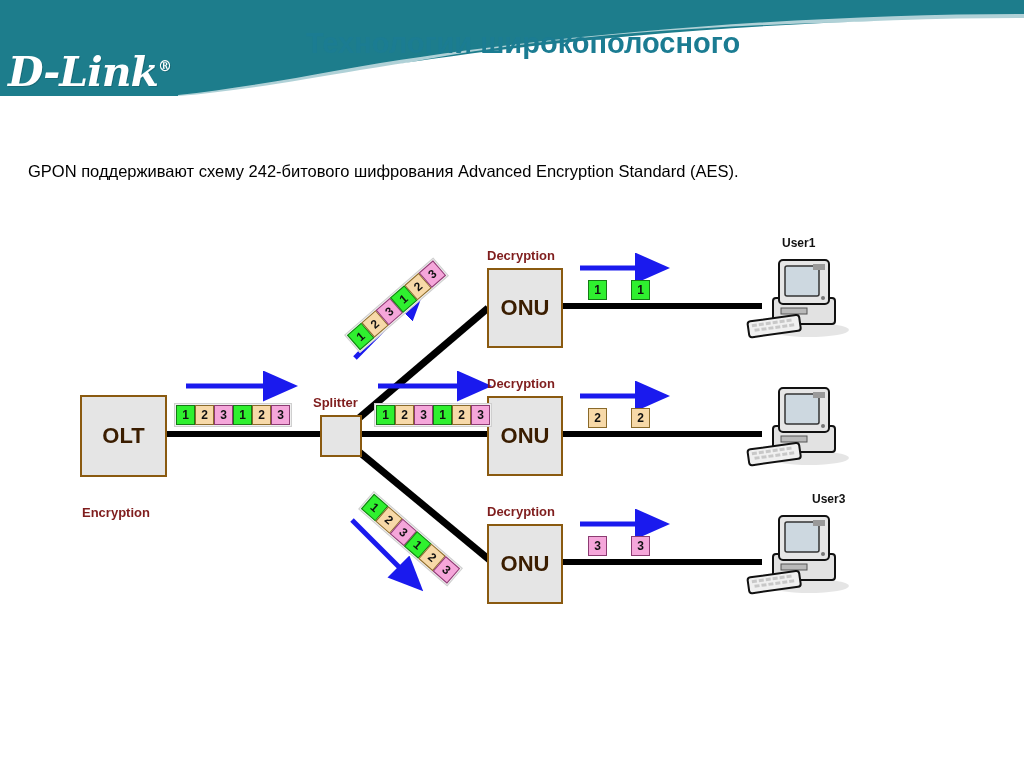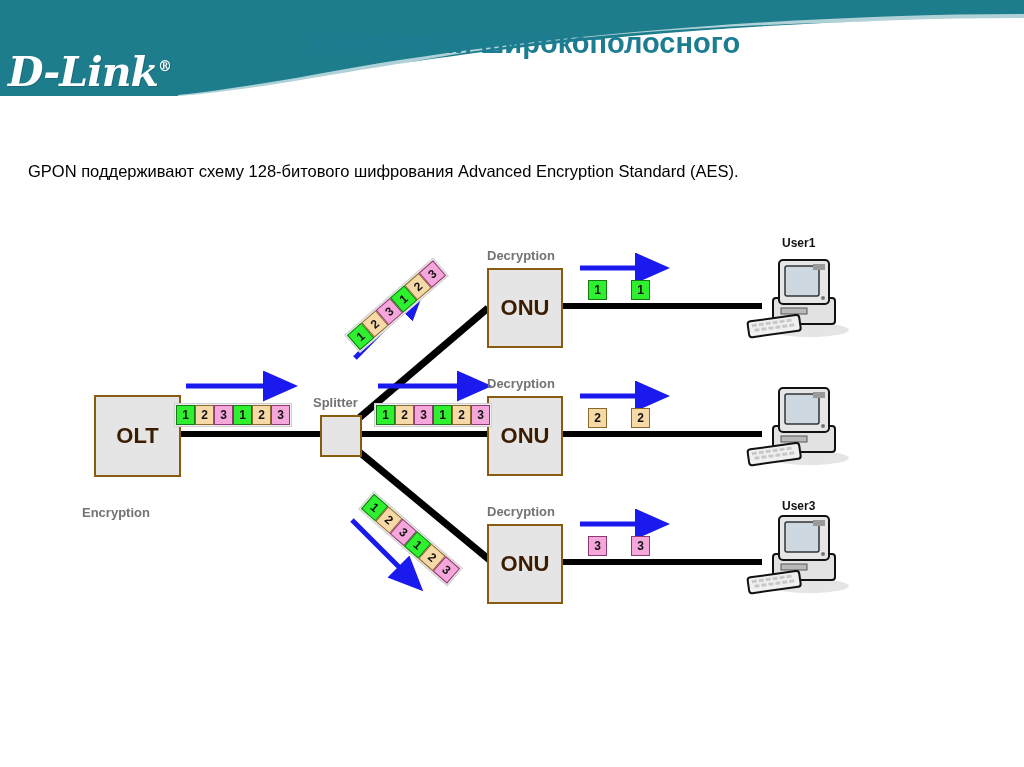--- a/index.html
+++ b/index.html
@@ -43,21 +43,21 @@
   .lead{
     position:absolute;left:28px;top:160px;width:960px;
     font-size:16.5px;color:#000;line-height:22px;
   }
 
   
   .diagram{position:absolute;left:0;top:210px;width:1024px;height:440px;}
   .diagram svg{position:absolute;left:0;top:0;}
 
   .boxlabel{
-    position:absolute;font-weight:bold;color:#737373;font-size:13px;white-space:nowrap;
+    position:absolute;font-weight:bold;color:#7f1d1d;font-size:13px;white-space:nowrap;
   }
   .blockbox{
     position:absolute;background:#e5e5e5;border:2px solid #8a5a10;
     display:flex;align-items:center;justify-content:center;
     font-weight:bold;color:#3a1d00;
   }
   .blockbox.olt{font-size:22px;}
   .blockbox.onu{font-size:22px;}
 
   
@@ -88,21 +88,21 @@
     <svg class="header-svg" width="1024" height="110" viewBox="0 0 1024 110">
       <path d="M0,0 L1024,0 L1024,18 C820,18 560,36 360,70 C290,82 230,92 178,96 L0,96 Z" fill="#1d7d8c"></path>
       <path d="M1024,14 C810,14 540,34 340,70 C280,81 226,90 178,95 L178,96 L205,96 C280,90 330,80 372,70 C570,26 830,20 1024,20 Z" fill="#ffffff" opacity="0.65"></path>
     </svg>
     <div class="logo"><span>D-Link</span><span class="reg">®</span></div>
     <div class="title">
       <div>Технологии широкополосного</div>
     </div>
   </div>
 
-  <div class="lead">GPON поддерживают схему 128-битового шифрования Advanced Encryption Standard (AES).</div>
+  <div class="lead">GPON поддерживают схему 242-битового шифрования Advanced Encryption Standard (AES).</div>
 
   <div class="diagram">
 
     <svg width="1024" height="440" viewBox="0 0 1024 440">
 
       <line x1="163" y1="224" x2="322" y2="224" stroke="#000" stroke-width="6"></line>
 
       <line x1="352" y1="214" x2="488" y2="98" stroke="#000" stroke-width="7"></line>
 
       <line x1="356" y1="224" x2="488" y2="224" stroke="#000" stroke-width="6"></line>
@@ -120,21 +120,21 @@
       </defs>
       <line x1="186" y1="176" x2="268" y2="176" stroke="#1a1aee" stroke-width="5" marker-end="url(#ah)"></line>
       <line x1="355" y1="148" x2="405" y2="97" stroke="#1a1aee" stroke-width="5" marker-end="url(#ah)"></line>
       <line x1="378" y1="176" x2="462" y2="176" stroke="#1a1aee" stroke-width="5" marker-end="url(#ah)"></line>
       <line x1="352" y1="310" x2="402" y2="360" stroke="#1a1aee" stroke-width="5" marker-end="url(#ah)"></line>
       <line x1="580" y1="58" x2="640" y2="58" stroke="#1a1aee" stroke-width="5" marker-end="url(#ah)"></line>
       <line x1="580" y1="186" x2="640" y2="186" stroke="#1a1aee" stroke-width="5" marker-end="url(#ah)"></line>
       <line x1="580" y1="314" x2="640" y2="314" stroke="#1a1aee" stroke-width="5" marker-end="url(#ah)"></line>
     </svg>
 
-    <div class="blockbox olt" style="left:94px;top:185px;width:83px;height:78px;">
+    <div class="blockbox olt" style="left:80px;top:185px;width:83px;height:78px;">
       <span>OLT</span>
     </div>
     <div class="boxlabel" style="left:82px;top:270px;margin-top:25px;">Encryption</div>
 
     <div class="blockbox" style="left:320px;top:205px;width:38px;height:38px;"></div>
     <div class="boxlabel" style="left:302px;top:185px;margin-left:11px;">Splitter</div>
 
     <div class="blockbox onu" style="left:487px;top:58px;width:72px;height:76px;">
       <span>ONU</span>
     </div>
@@ -252,21 +252,21 @@
               <rect x="17" y="74" width="5" height="3"></rect>
             <rect x="24" y="74" width="5" height="3"></rect>
               <rect x="31" y="74" width="5" height="3"></rect>
             <rect x="38" y="74" width="5" height="3"></rect>
               <rect x="45" y="74" width="5" height="3"></rect>
           </g>
         </g>
       </svg>
     </div>
 
-    <div class="userlabel" style="left:782px;top:282px;margin-top:7px;">User3</div>
+    <div class="userlabel" style="left:812px;top:282px;">User3</div>
     <div class="pc" style="left:745px;top:298px;">
       <svg width="110" height="92" viewBox="0 0 110 92">
         <ellipse cx="64" cy="78" rx="40" ry="7" fill="#000" opacity="0.10"></ellipse>
         <rect x="28" y="46" width="62" height="26" rx="3" fill="#e2e2e2" stroke="#111" stroke-width="2"></rect>
         <rect x="36" y="56" width="26" height="6" fill="#b9b9b9" stroke="#555" stroke-width="1"></rect>
         <rect x="34" y="8" width="50" height="44" rx="4" fill="#e6e6e6" stroke="#111" stroke-width="2"></rect>
         <rect x="40" y="14" width="34" height="30" rx="2" fill="#cdd8e0" stroke="#333" stroke-width="1.5"></rect>
         <rect x="68" y="12" width="12" height="6" fill="#9a9a9a"></rect>
         <circle cx="78" cy="46" r="2" fill="#777"></circle>
         <g transform="rotate(-8 30 80)">

